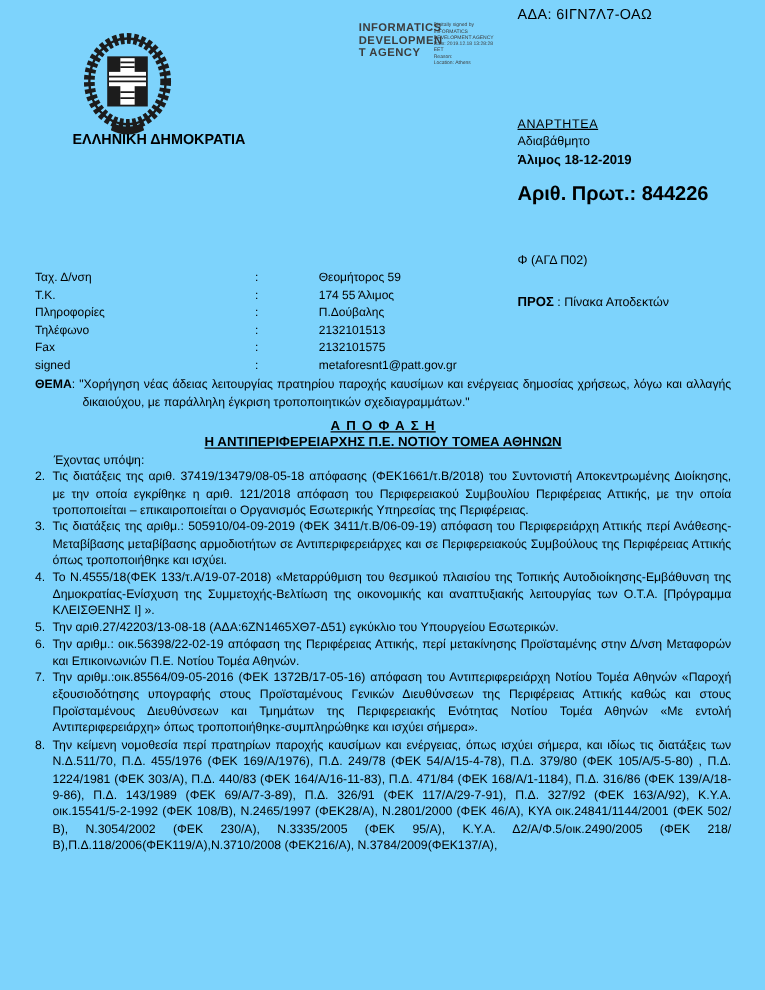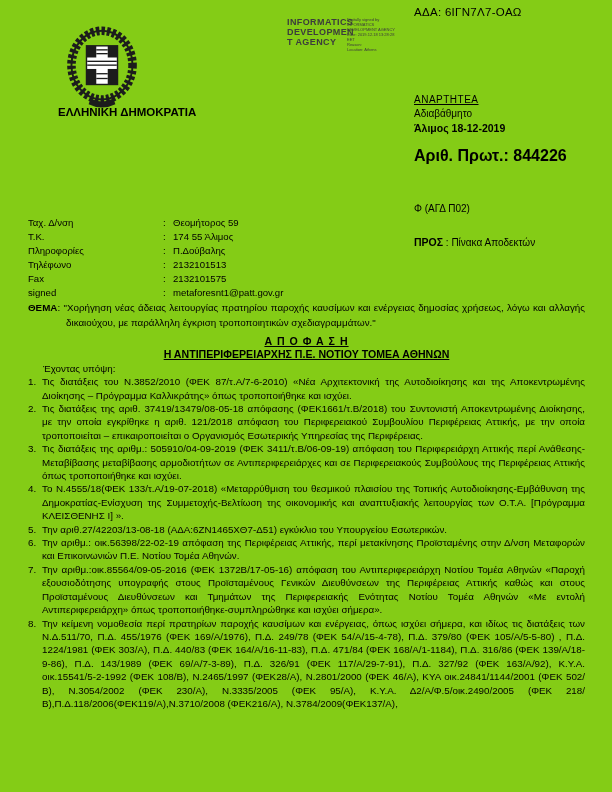--- a/index.html
+++ b/index.html
@@ -1,17 +1,17 @@
 <!DOCTYPE html>
 <html lang="el"><head>
 <meta charset="utf-8">
 <style>
   html,body{margin:0;padding:0;background:#ffffff;}
   .page{
-    position:relative;width:612px;height:792px;background:#84cc16;overflow:hidden;
+    position:relative;width:612px;height:792px;background:#7dd3fc;overflow:hidden;
     font-family:"Liberation Sans","DejaVu Sans",sans-serif;color:#000;
   }
   
   .ada{position:absolute;left:414px;top:6px;font-size:11.5px;letter-spacing:.3px;}
   
   .stamp{position:absolute;left:287px;top:17px;display:flex;gap:4px;color:#3c3c3c;}
   .stamp-agency{font-size:9px;font-weight:bold;line-height:10px;letter-spacing:.4px;width:56px;}
   .stamp-sig{font-size:4px;line-height:5px;width:62px;color:#3c3c3c;}
   
   .emblem{position:absolute;left:53px;top:26px;width:98px;height:84px;}
@@ -23,21 +23,21 @@
   .hr-col{position:absolute;left:414px;}
   .anartitea{top:94px;font-size:10px;text-decoration:underline;letter-spacing:.5px;}
   .classification{top:108px;font-size:10px;}
   .place-date{top:122px;font-size:10.5px;font-weight:bold;}
   .protocol{top:147px;font-size:16px;font-weight:bold;}
   .fileref{top:203px;font-size:10px;}
   .pros{top:236px;font-size:10px;}
   .pros b{font-size:10.5px;}
   
   .contact{position:absolute;left:28px;top:216px;font-size:9.6px;line-height:14px;}
-  .contact .row{display:flex;}
+  .contact .row{display:flex;gap:41px;}
   .contact .lbl{width:135px;}
   .contact .col{width:10px;}
   
   .bodytext{position:absolute;left:28px;top:301px;width:557px;}
   .subject{font-size:9.8px;line-height:14.6px;text-align:justify;padding-left:38px;text-indent:-38px;}
   .subject .slbl{font-weight:bold;margin-top:32px;}
   .dtitle{margin-top:5px;text-align:center;font-size:10.6px;font-weight:bold;}
   .dtitle span{text-decoration:underline;letter-spacing:1px;}
   .dsub{margin-top:1px;text-align:center;font-size:10.6px;font-weight:bold;}
   .dsub span{text-decoration:underline;}
@@ -131,21 +131,20 @@
 
   <div class="bodytext">
     <div class="subject"><span class="slbl">ΘΕΜΑ</span><span>: </span><span>"Χορήγηση νέας άδειας λειτουργίας πρατηρίου παροχής καυσίμων και ενέργειας δημοσίας χρήσεως, λόγω και αλλαγής δικαιούχου, με παράλληλη έγκριση τροποποιητικών σχεδιαγραμμάτων."</span></div>
 
     <div class="dtitle"><span>Α Π Ο Φ Α Σ Η</span></div>
     <div class="dsub"><span>Η ΑΝΤΙΠΕΡΙΦΕΡΕΙΑΡΧΗΣ Π.Ε. ΝΟΤΙΟΥ ΤΟΜΕΑ ΑΘΗΝΩΝ</span></div>
 
     <div class="having">Έχοντας υπόψη:</div>
 
     <div class="legal">
-      <div class="li"><span class="num">1.</span><span>Τις διατάξεις του Ν.3852/2010 (ΦΕΚ 87/τ.Α/7-6-2010) «Νέα Αρχιτεκτονική της Αυτοδιοίκησης και της Αποκεντρωμένης Διοίκησης – Πρόγραμμα Καλλικράτης» όπως τροποποιήθηκε και ισχύει.</span></div>
       <div class="li"><span class="num">2.</span><span>Τις διατάξεις της αριθ. 37419/13479/08-05-18 απόφασης (ΦΕΚ1661/τ.Β/2018) του Συντονιστή Αποκεντρωμένης Διοίκησης, με την οποία εγκρίθηκε η αριθ. 121/2018 απόφαση του Περιφερειακού Συμβουλίου Περιφέρειας Αττικής, με την οποία τροποποιείται – επικαιροποιείται ο Οργανισμός Εσωτερικής Υπηρεσίας της Περιφέρειας.</span></div>
       <div class="li"><span class="num">3.</span><span>Τις διατάξεις της αριθμ.: 505910/04-09-2019 (ΦΕΚ 3411/τ.Β/06-09-19) απόφαση του Περιφερειάρχη Αττικής περί Ανάθεσης-Μεταβίβασης μεταβίβασης αρμοδιοτήτων σε Αντιπεριφερειάρχες και σε Περιφερειακούς Συμβούλους της Περιφέρειας Αττικής όπως τροποποιήθηκε και ισχύει.</span></div>
       <div class="li"><span class="num">4.</span><span>Το Ν.4555/18(ΦΕΚ 133/τ.Α/19-07-2018) «Μεταρρύθμιση του θεσμικού πλαισίου της Τοπικής Αυτοδιοίκησης-Εμβάθυνση της Δημοκρατίας-Ενίσχυση της Συμμετοχής-Βελτίωση της οικονομικής και αναπτυξιακής λειτουργίας των Ο.Τ.Α. [Πρόγραμμα ΚΛΕΙΣΘΕΝΗΣ Ι] ».</span></div>
       <div class="li"><span class="num">5.</span><span>Την αριθ.27/42203/13-08-18 (ΑΔΑ:6ΖΝ1465ΧΘ7-Δ51) εγκύκλιο του Υπουργείου Εσωτερικών.</span></div>
       <div class="li"><span class="num">6.</span><span>Την αριθμ.: οικ.56398/22-02-19 απόφαση της Περιφέρειας Αττικής, περί μετακίνησης Προϊσταμένης στην Δ/νση Μεταφορών και Επικοινωνιών Π.Ε. Νοτίου Τομέα Αθηνών.</span></div>
       <div class="li"><span class="num">7.</span><span>Την αριθμ.:οικ.85564/09-05-2016 (ΦΕΚ 1372Β/17-05-16) απόφαση του Αντιπεριφερειάρχη Νοτίου Τομέα Αθηνών «Παροχή εξουσιοδότησης υπογραφής στους Προϊσταμένους Γενικών Διευθύνσεων της Περιφέρειας Αττικής καθώς και στους Προϊσταμένους Διευθύνσεων και Τμημάτων της Περιφερειακής Ενότητας Νοτίου Τομέα Αθηνών «Με εντολή Αντιπεριφερειάρχη» όπως τροποποιήθηκε-συμπληρώθηκε και ισχύει σήμερα».</span></div>
       <div class="li"><span class="num">8.</span><span>Την κείμενη νομοθεσία περί πρατηρίων παροχής καυσίμων και ενέργειας, όπως ισχύει σήμερα, και ιδίως τις διατάξεις των Ν.Δ.511/70, Π.Δ. 455/1976 (ΦΕΚ 169/Α/1976), Π.Δ. 249/78 (ΦΕΚ 54/Α/15-4-78), Π.Δ. 379/80 (ΦΕΚ 105/Α/5-5-80) , Π.Δ. 1224/1981 (ΦΕΚ 303/Α), Π.Δ. 440/83 (ΦΕΚ 164/Α/16-11-83), Π.Δ. 471/84 (ΦΕΚ 168/Α/1-1184), Π.Δ. 316/86 (ΦΕΚ 139/Α/18-9-86), Π.Δ. 143/1989 (ΦΕΚ 69/Α/7-3-89), Π.Δ. 326/91 (ΦΕΚ 117/Α/29-7-91), Π.Δ. 327/92 (ΦΕΚ 163/Α/92), Κ.Υ.Α. οικ.15541/5-2-1992 (ΦΕΚ 108/Β), Ν.2465/1997 (ΦΕΚ28/Α), Ν.2801/2000 (ΦΕΚ 46/Α), ΚΥΑ οικ.24841/1144/2001 (ΦΕΚ 502/Β), Ν.3054/2002 (ΦΕΚ 230/Α), Ν.3335/2005 (ΦΕΚ 95/Α), Κ.Υ.Α. Δ2/Α/Φ.5/οικ.2490/2005 (ΦΕΚ 218/Β),Π.Δ.118/2006(ΦΕΚ119/Α),Ν.3710/2008 (ΦΕΚ216/Α), Ν.3784/2009(ΦΕΚ137/Α),</span></div>
     </div>
   </div>
 

